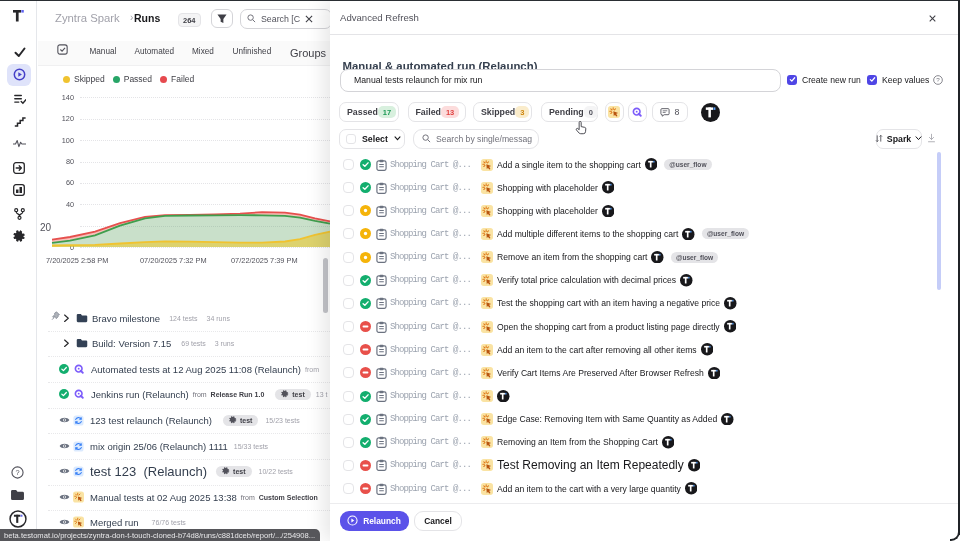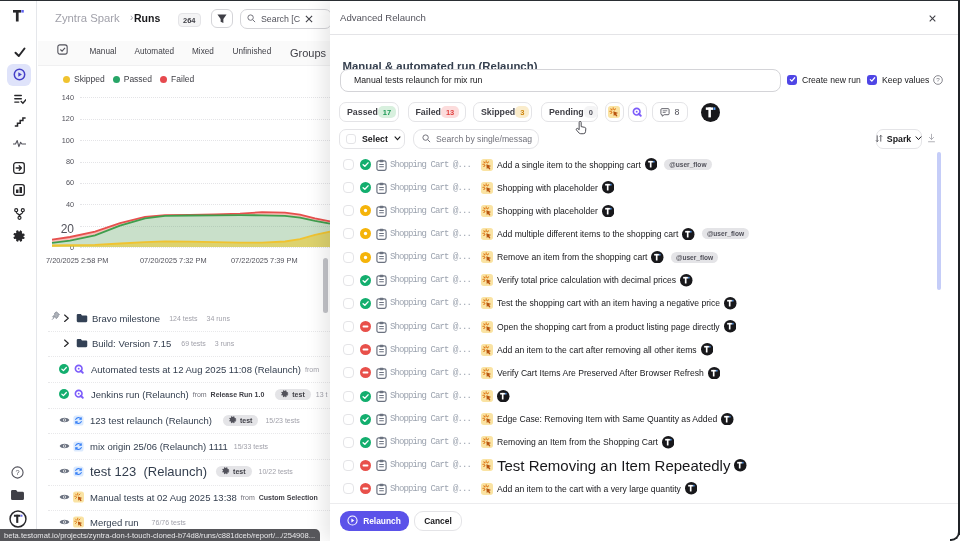--- a/index.html
+++ b/index.html
@@ -146,21 +146,21 @@
 <div class="abs" style="left:40px;top:114.1px;width:34px;text-align:right;font-size:7.3px;color:#52525b">120</div>
 <div class="abs" style="left:80px;top:118.6px;width:250px;border-top:1px dotted #e4e4e7"></div>
 <div class="abs" style="left:40px;top:135.6px;width:34px;text-align:right;font-size:7.3px;color:#52525b">100</div>
 <div class="abs" style="left:80px;top:140.1px;width:250px;border-top:1px dotted #e4e4e7"></div>
 <div class="abs" style="left:40px;top:157.2px;width:34px;text-align:right;font-size:7.3px;color:#52525b">80</div>
 <div class="abs" style="left:80px;top:161.7px;width:250px;border-top:1px dotted #e4e4e7"></div>
 <div class="abs" style="left:40px;top:178.4px;width:34px;text-align:right;font-size:7.3px;color:#52525b">60</div>
 <div class="abs" style="left:80px;top:182.9px;width:250px;border-top:1px dotted #e4e4e7"></div>
 <div class="abs" style="left:40px;top:199.9px;width:34px;text-align:right;font-size:7.3px;color:#52525b">40</div>
 <div class="abs" style="left:80px;top:204.4px;width:250px;border-top:1px dotted #e4e4e7"></div>
-<div class="abs" style="left:40px;top:221.5px;width:34px;text-align:right;font-size:12px;color:#52525b">20</div>
+<div class="abs" style="left:40px;top:221.5px;width:34px;font-size:10px;color:#52525b">20</div>
 <div class="abs" style="left:80px;top:226.0px;width:250px;border-top:1px dotted #e4e4e7"></div>
 <div class="abs" style="left:40px;top:242.6px;width:34px;text-align:right;font-size:7.3px;color:#52525b">0</div>
 <div class="abs" style="left:80px;top:247.1px;width:250px;border-top:1px dotted #e4e4e7"></div>
 
 <div class="abs" style="left:46px;top:256px;font-size:7.4px;color:#52525b">7/20/2025 2:58 PM</div>
 <div class="abs" style="left:140px;top:256px;font-size:7.4px;color:#52525b">07/20/2025 7:32 PM</div>
 <div class="abs" style="left:231px;top:256px;font-size:7.4px;color:#52525b">07/22/2025 7:39 PM</div>
 
 <svg class="abs" style="left:0;top:0" width="331" height="260" viewBox="0 0 331 260">
 <path d="M 52.0 239.6 L 70.0 237.0 L 95.0 231.6 L 120.0 223.1 L 145.0 216.9 L 165.0 215.1 L 190.0 214.8 L 215.0 214.4 L 240.0 213.7 L 262.0 212.1 L 285.0 212.6 L 300.0 214.7 L 315.0 218.3 L 330.0 221.3 L 330.0 223.6 L 315.0 220.9 L 300.0 217.7 L 285.0 215.9 L 262.0 215.3 L 240.0 215.1 L 215.0 215.3 L 190.0 215.5 L 165.0 215.8 L 145.0 218.3 L 120.0 225.7 L 95.0 235.4 L 70.0 240.7 L 52.0 242.8 Z" fill="#e74c3c" fill-opacity="0.35"></path>
@@ -367,21 +367,21 @@
     </div>
 <div class="abs" style="left:48px;top:330.8px;width:282px;border-top:1px dotted #e8e8ea"></div>
 <div class="abs" style="left:48px;top:356.4px;width:282px;border-top:1px dotted #e8e8ea"></div>
 <div class="abs" style="left:48px;top:382.1px;width:282px;border-top:1px dotted #e8e8ea"></div>
 <div class="abs" style="left:48px;top:407.8px;width:282px;border-top:1px dotted #e8e8ea"></div>
 <div class="abs" style="left:48px;top:433.4px;width:282px;border-top:1px dotted #e8e8ea"></div>
 <div class="abs" style="left:48px;top:459.1px;width:282px;border-top:1px dotted #e8e8ea"></div>
 <div class="abs" style="left:48px;top:484.7px;width:282px;border-top:1px dotted #e8e8ea"></div>
 <div class="abs" style="left:48px;top:510.4px;width:282px;border-top:1px dotted #e8e8ea"></div>
 <div class="abs" style="left:330px;top:0;width:630px;height:541px;background:#fff;box-shadow:-6px 0 18px rgba(0,0,0,0.10)"></div>
-<div class="abs" style="left:340px;top:12px;font-size:9.6px;color:#52525b">Advanced Relaunch</div>
+<div class="abs" style="left:340px;top:12px;font-size:9.6px;color:#52525b">Advanced Refresh</div>
 <div class="abs" style="left:928.5px;top:14.5px">
       <svg width="7" height="7" viewBox="0 0 8 8">
         <path d="M0.8 0.8 L7.2 7.2 M7.2 0.8 L0.8 7.2" stroke="#3f3f46" stroke-width="1.2"></path>
       </svg>
     </div>
 <div class="abs" style="left:330px;top:33.5px;width:630px;border-top:1px solid #e4e4e7"></div>
 <div class="abs" style="left:342.5px;top:60px;font-size:11.4px;font-weight:bold;color:#36404f">Manual &amp; automated run (Relaunch)</div>
 <div class="abs row" style="left:340px;top:68.5px;width:441px;height:23px;border:1px solid #d4d4d8;border-radius:8px;background:#fff;padding:0 13px">
       <span style="font-size:8.7px;color:#18181b">Manual tests relaunch for mix run</span>
     </div>
@@ -1022,21 +1022,21 @@
           <g stroke="#dd7714" stroke-width="1.1" stroke-linecap="round">
             <path d="M5.6 2 L5.6 3.8"></path>
             <path d="M2 5.6 L3.8 5.6"></path>
             <path d="M3 3 L4.3 4.3"></path>
             <path d="M8.2 3 L7 4.3"></path>
             <path d="M3 8.2 L4.3 7"></path>
           </g>
           <path d="M5.8 5.8 L11 7.6 L8.8 8.5 L10.3 10.7 L8.9 11.5 L7.5 9.4 L6.3 11 Z" fill="#b8540e"></path>
         </svg>
       </span>
-      <span style="font-size:15px;color:#18181b;margin-right:4px">Test Removing an Item Repeatedly</span>
+      <span style="font-size:12px;color:#18181b;margin-right:4px">Test Removing an Item Repeatedly</span>
       <span style="display:inline-flex">
         <svg width="12.5" height="12.5" viewBox="0 0 19 19">
           <circle cx="9.5" cy="9.5" r="9.5" fill="#18181b"></circle>
           <rect x="4.8" y="4.4" width="7.2" height="2.5" fill="#fff"></rect>
           <rect x="7.4" y="4.4" width="2.5" height="10" fill="#fff"></rect>
           <rect x="12.4" y="4.4" width="2" height="2.5" fill="#60a5fa"></rect>
         </svg>
       </span>
     </div>
 <div class="abs row" style="left:343px;top:477.1px;height:23px">

